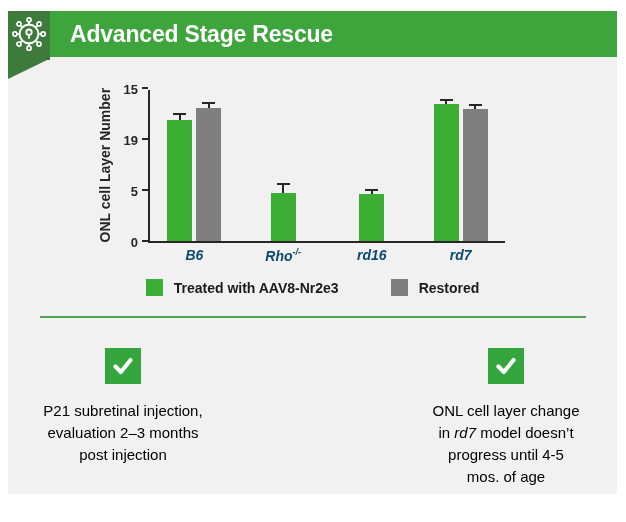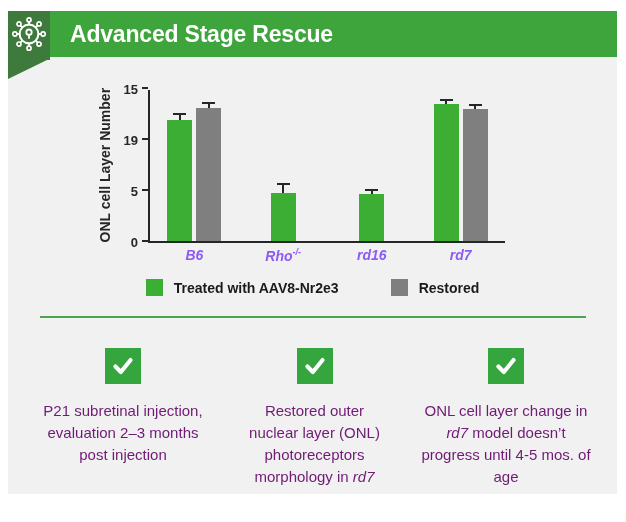--- a/index.html
+++ b/index.html
@@ -22,21 +22,21 @@
           border-left:2px solid #262626; border-bottom:2px solid #262626; }
   .groups { position:absolute; left:0; top:0; right:0; bottom:0; display:flex; }
   .group { position:relative; flex:1; }
   .bars { position:absolute; left:0; right:0; bottom:0; top:0; display:flex;
           align-items:flex-end; justify-content:center; gap:4px; }
   .bar { position:relative; width:25px; }
   .err { position:absolute; bottom:100%; left:50%; width:13px; margin-left:-6.5px;
          border-top:2px solid #262626; }
   .errstem { width:2px; height:100%; margin:0 auto; background:#262626; }
   .xlabel { position:absolute; top:100%; left:0; right:0; margin-top:6px; text-align:center;
-            font-size:14px; font-weight:700; font-style:italic; color:#8b5cf6; white-space:nowrap; }
+            font-size:14px; font-weight:700; font-style:italic; color:#0c4a6e; white-space:nowrap; }
   .xlabel sup { font-size:9px; }
   .tickmark { position:absolute; left:-8px; width:6px; height:2px; background:#262626; }
   .ticklabel { position:absolute; left:-44px; width:32px; text-align:right;
                font-size:13px; font-weight:700; color:#262626; }
   .ylabel { position:absolute; left:-122px; top:68px; width:153px; text-align:center;
             transform:rotate(-90deg); font-size:14px; font-weight:700; color:#262626; white-space:nowrap; }
 
   
   .legend { position:absolute; left:0; right:0; top:268px; display:flex;
             justify-content:center; align-items:center; gap:52px; }
@@ -45,21 +45,21 @@
   .legend-label { font-size:14px; font-weight:700; color:#1a1a1a; }
 
   .divider { position:absolute; left:32px; top:305px; width:546px; height:2px; background:#4fa44f; }
 
   
   .checklist { position:absolute; left:26px; right:22px; top:337px;
                display:flex; justify-content:space-between; }
   .col { width:178px; text-align:center; }
   .check { width:36px; height:36px; background:#35a63e; margin:0 auto 15px auto;
            display:flex; align-items:center; justify-content:center; }
-  .col-text { font-size:15px; line-height:22px; color:#701a75; margin:16px auto; }
+  .col-text { font-size:15px; line-height:22px; color:#000000; margin:16px auto; }
   .col:nth-child(1) .col-text { max-width:162px; }
   .col:nth-child(2) .col-text { max-width:152px; }
   .col:nth-child(3) .col-text { max-width:172px; }
 </style>
 </head>
 <body>
 
 <div class="page">
   <div class="slide">
 
@@ -182,26 +182,18 @@
           </svg>
         </div>
         <div class="col-text"><span>P21 subretinal injection, evaluation 2–3 months post injection</span></div>
       </div>
       <div class="col">
         <div class="check">
           <svg width="26" height="26" viewBox="0 0 24 24" fill="none">
             <path d="M5 12.5 L10 17.5 L19 6.5" stroke="#ffffff" stroke-width="3.8" stroke-linecap="round" stroke-linejoin="round"></path>
           </svg>
         </div>
-        <div class="col-text"><span>Restored outer nuclear layer (ONL) photoreceptors morphology in </span><i>rd7</i></div>
-      </div>
-      <div class="col">
-        <div class="check">
-          <svg width="26" height="26" viewBox="0 0 24 24" fill="none">
-            <path d="M5 12.5 L10 17.5 L19 6.5" stroke="#ffffff" stroke-width="3.8" stroke-linecap="round" stroke-linejoin="round"></path>
-          </svg>
-        </div>
         <div class="col-text"><span>ONL cell layer change in </span><i>rd7</i><span> model doesn’t progress until 4-5 mos. of age</span></div>
       </div>
     </div>
 
   </div>
 </div>
 
 </body></html>

